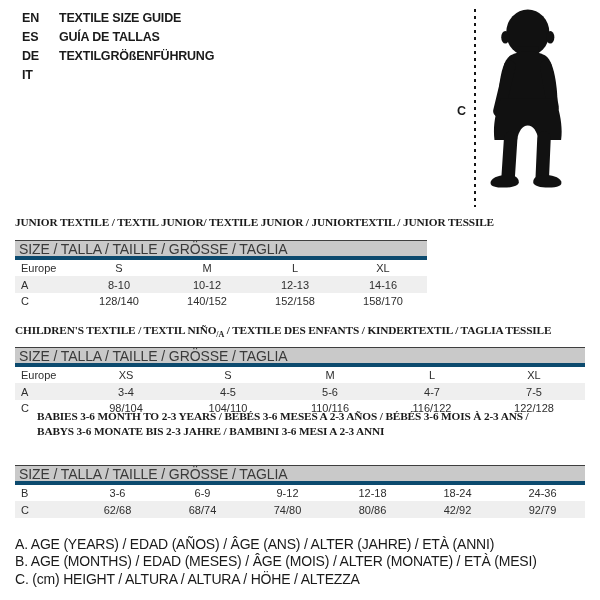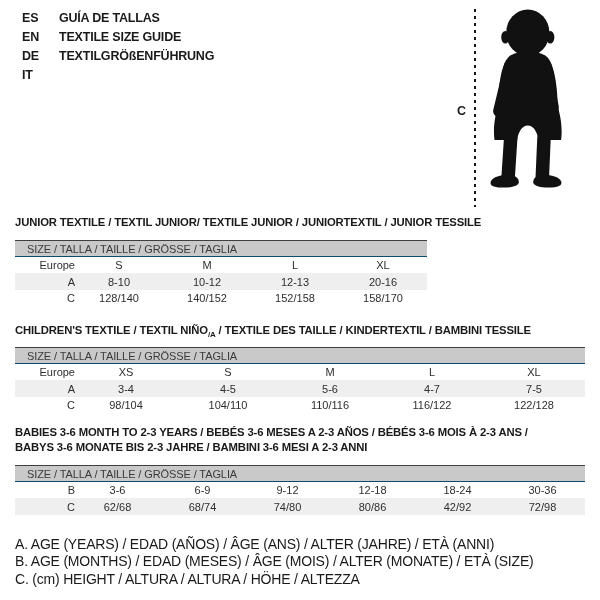--- a/index.html
+++ b/index.html
@@ -18,58 +18,58 @@
 
   .measure-line {
     position:absolute; left:474px; top:9px; width:2px; height:198px;
     background:repeating-linear-gradient(to bottom, #151515 0 3px, transparent 3px 7px);
   }
   .measure-label { position:absolute; left:457px; top:104px; font-weight:bold; font-size:12.5px; }
   .baby-svg { position:absolute; left:481px; top:7px; width:90px; height:201px; }
 
   .table-title {
     position:absolute; left:15px;
-    font-weight:bold; font-size:11.3px; letter-spacing:-0.15px; white-space:nowrap;
+    font-weight:bold; font-size:11.3px; letter-spacing:-0.15px; white-space:nowrap;font-family:Liberation Serif, serif;
   }
   .tt1 { top:216px; }
   .tt2 { top:324px; }
-  .tt3 { top:425px; line-height:14.8px; }
+  .tt3 { top:409px; line-height:14.8px;margin-left:22px; }
 
   .size-table { position:absolute; left:15px; }
   .t1 { top:240px; width:412px; }
   .t2 { top:347px; width:570px; }
   .t3 { top:465px; width:570px; }
 
   .band {
     height:15px; background:#c9c9c9;
-    border-top:1px solid #3f3f3f; border-bottom:1px solid #0c4a6e;
-    display:flex; align-items:center; padding-left:12px;
-    font-size:11px; color:#3a3a3a; letter-spacing:-0.1px;
+    border-top:1px solid #3f3f3f; border-bottom:4px solid #0c4a6e;
+    display:flex; align-items:center; padding-left:4px;
+    font-size:14px; color:#3a3a3a; letter-spacing:-0.1px;
   }
   .trow { display:flex; height:16.4px; align-items:center; font-size:11px; color:#2e2e2e; }
   .trow.shaded { background:#efefef; }
-  .tlabel { width:60px; padding-left:6px; box-sizing:border-box;text-align:right; }
+  .tlabel { width:60px; padding-left:6px; box-sizing:border-box; }
   .tcell { flex:1; text-align:center; }
 
   .subsc { vertical-align:sub; font-size:8px; }
 
   .footnotes { position:absolute; left:15px; top:536px; }
   .fn { font-weight:normal; font-size:14px; line-height:17.3px; letter-spacing:-0.2px; white-space:nowrap; }
 </style>
 </head>
 <body>
 
 <div class="lang-list">
   <div class="lang-row">
+    <span class="lang-code">EN</span>
+    <span class="lang-label">TEXTILE SIZE GUIDE</span>
+  </div>
+  <div class="lang-row">
     <span class="lang-code">ES</span>
     <span class="lang-label">GUÍA DE TALLAS</span>
-  </div>
-  <div class="lang-row">
-    <span class="lang-code">EN</span>
-    <span class="lang-label">TEXTILE SIZE GUIDE</span>
   </div>
   <div class="lang-row">
     <span class="lang-code">DE</span>
     <span class="lang-label">TEXTILGRÖßENFÜHRUNG</span>
   </div>
   <div class="lang-row">
     <span class="lang-code">IT</span>
   </div>
 </div>
 
@@ -100,33 +100,33 @@
     <div class="tcell">S</div>
     <div class="tcell">M</div>
     <div class="tcell">L</div>
     <div class="tcell">XL</div>
   </div>
   <div class="trow shaded">
     <div class="tlabel">A</div>
     <div class="tcell">8-10</div>
     <div class="tcell">10-12</div>
     <div class="tcell">12-13</div>
-    <div class="tcell">20-16</div>
+    <div class="tcell">14-16</div>
   </div>
   <div class="trow">
     <div class="tlabel">C</div>
     <div class="tcell">128/140</div>
     <div class="tcell">140/152</div>
     <div class="tcell">152/158</div>
     <div class="tcell">158/170</div>
   </div>
 </div>
 
 <div class="table-title tt2">
-  <span>CHILDREN'S TEXTILE / TEXTIL NIÑO</span><span class="subsc">/A</span><span> / TEXTILE DES TAILLE / KINDERTEXTIL / BAMBINI TESSILE</span>
+  <span>CHILDREN'S TEXTILE / TEXTIL NIÑO</span><span class="subsc">/A</span><span> / TEXTILE DES ENFANTS / KINDERTEXTIL / TAGLIA TESSILE</span>
 </div>
 <div class="size-table t2">
   <div class="band">SIZE / TALLA / TAILLE / GRÖSSE / TAGLIA</div>
   <div class="trow">
     <div class="tlabel">Europe</div>
     <div class="tcell">XS</div>
     <div class="tcell">S</div>
     <div class="tcell">M</div>
     <div class="tcell">L</div>
     <div class="tcell">XL</div>
@@ -155,30 +155,30 @@
 </div>
 <div class="size-table t3">
   <div class="band">SIZE / TALLA / TAILLE / GRÖSSE / TAGLIA</div>
   <div class="trow">
     <div class="tlabel">B</div>
     <div class="tcell">3-6</div>
     <div class="tcell">6-9</div>
     <div class="tcell">9-12</div>
     <div class="tcell">12-18</div>
     <div class="tcell">18-24</div>
-    <div class="tcell">30-36</div>
+    <div class="tcell">24-36</div>
   </div>
   <div class="trow shaded">
     <div class="tlabel">C</div>
     <div class="tcell">62/68</div>
     <div class="tcell">68/74</div>
     <div class="tcell">74/80</div>
     <div class="tcell">80/86</div>
     <div class="tcell">42/92</div>
-    <div class="tcell">72/98</div>
+    <div class="tcell">92/79</div>
   </div>
 </div>
 
 <div class="footnotes">
   <div class="fn">A. AGE (YEARS) / EDAD (AÑOS) / ÂGE (ANS) / ALTER (JAHRE) / ETÀ (ANNI)</div>
-  <div class="fn">B. AGE (MONTHS) / EDAD (MESES) / ÂGE (MOIS) / ALTER (MONATE) / ETÀ (SIZE)</div>
+  <div class="fn">B. AGE (MONTHS) / EDAD (MESES) / ÂGE (MOIS) / ALTER (MONATE) / ETÀ (MESI)</div>
   <div class="fn">C. (cm) HEIGHT / ALTURA / ALTURA / HÖHE / ALTEZZA</div>
 </div>
 
 </body></html>

